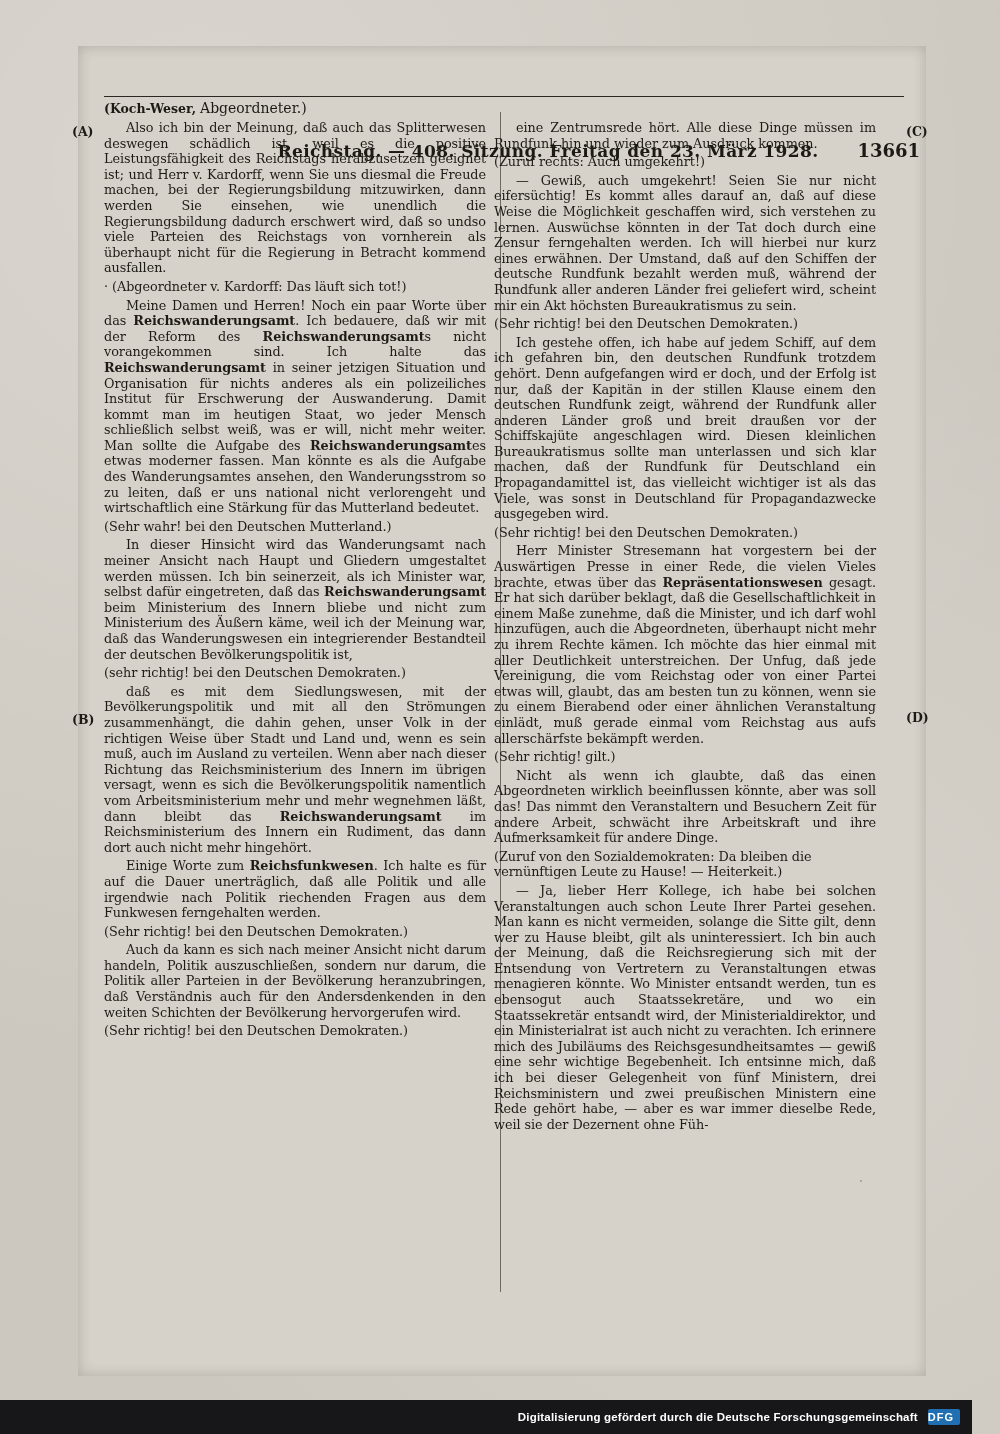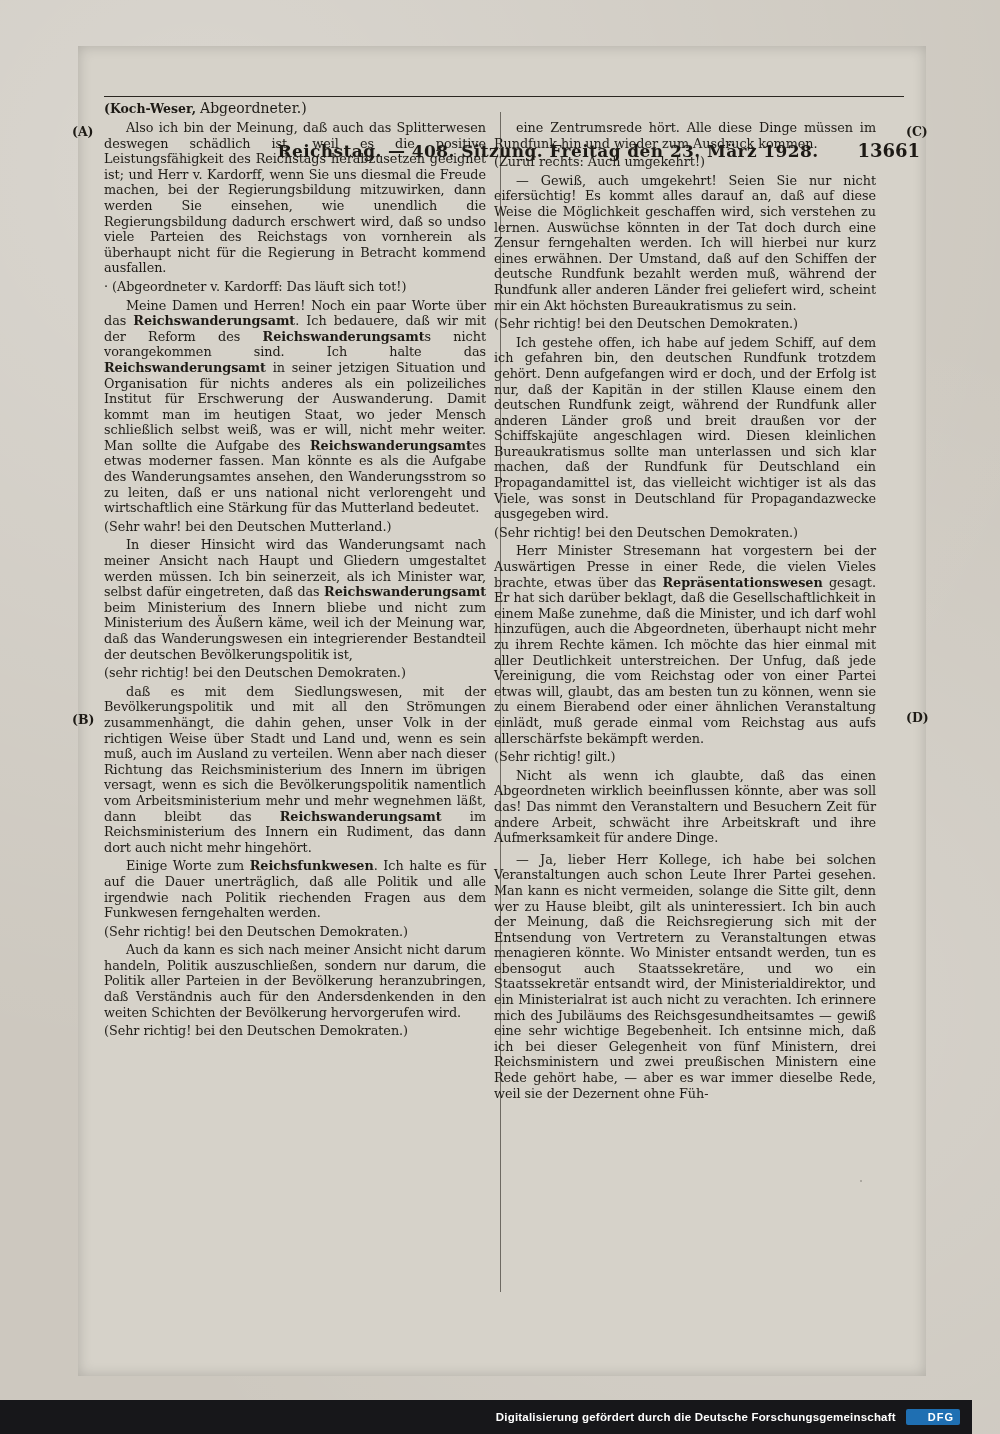--- a/index.html
+++ b/index.html
@@ -136,21 +136,21 @@
     font-weight: 700;
     letter-spacing: 0.2px;
   }
   .footer-text { margin-right: 10px; }
   .dfg-logo {
     margin-right: 12px;
     background: #1f6fb2;
     color: #ffffff;
     font-size: 11px;
     font-weight: 700;
-    padding: 2px 6px 2px 22px;
+    padding: 2px 6px 2px 0;
     border-radius: 2px;
     letter-spacing: 1px;
   }
   .speck {
     position: absolute;
     background: rgba(60,55,48,0.35);
     border-radius: 50%;
   }
 </style>
 </head>
@@ -219,20 +219,21 @@
       <p class="">Ich gestehe offen, ich habe auf jedem Schiff, auf dem ich gefahren bin, den deutschen Rundfunk trotzdem gehört. Denn aufgefangen wird er doch, und der Erfolg ist nur, daß der Kapitän in der stillen Klause einem den deutschen Rundfunk zeigt, während der Rundfunk aller anderen Länder groß und breit draußen vor der Schiffskajüte angeschlagen wird. Diesen kleinlichen Bureaukratismus sollte man unterlassen und sich klar machen, daß der Rundfunk für Deutschland ein Propagandamittel ist, das vielleicht wichtiger ist als das Viele, was sonst in Deutschland für Propagandazwecke ausgegeben wird.</p>
       <div style="height: 3px;"></div>
       <p class="center">(Sehr richtig! bei den Deutschen Demokraten.)</p>
       <div style="height: 3px;"></div>
       <p class="">Herr Minister Stresemann hat vorgestern bei der Auswärtigen Presse in einer Rede, die vielen Vieles brachte, etwas über das <b class="sp">Repräsentationswesen</b> gesagt. Er hat sich darüber beklagt, daß die Gesellschaftlichkeit in einem Maße zunehme, daß die Minister, und ich darf wohl hinzufügen, auch die Abgeordneten, überhaupt nicht mehr zu ihrem Rechte kämen. Ich möchte das hier einmal mit aller Deutlichkeit unterstreichen. Der Unfug, daß jede Vereinigung, die vom Reichstag oder von einer Partei etwas will, glaubt, das am besten tun zu können, wenn sie zu einem Bierabend oder einer ähnlichen Veranstaltung einlädt, muß gerade einmal vom Reichstag aus aufs allerschärfste bekämpft werden.</p>
       <div style="height: 3px;"></div>
       <p class="center">(Sehr richtig! gilt.)</p>
       <div style="height: 3px;"></div>
       <p class="">Nicht als wenn ich glaubte, daß das einen Abgeordneten wirklich beeinflussen könnte, aber was soll das! Das nimmt den Veranstaltern und Besuchern Zeit für andere Arbeit, schwächt ihre Arbeitskraft und ihre Aufmerksamkeit für andere Dinge.</p>
       <div style="height: 3px;"></div>
+      <p class="center">(Zuruf von den Sozialdemokraten: Da bleiben die vernünftigen Leute zu Hause! — Heiterkeit.)</p>
       <div style="height: 3px;"></div>
       <p class="">— Ja, lieber Herr Kollege, ich habe bei solchen Veranstaltungen auch schon Leute Ihrer Partei gesehen. Man kann es nicht vermeiden, solange die Sitte gilt, denn wer zu Hause bleibt, gilt als uninteressiert. Ich bin auch der Meinung, daß die Reichsregierung sich mit der Entsendung von Vertretern zu Veranstaltungen etwas menagieren könnte. Wo Minister entsandt werden, tun es ebensogut auch Staatssekretäre, und wo ein Staatssekretär entsandt wird, der Ministerialdirektor, und ein Ministerialrat ist auch nicht zu verachten. Ich erinnere mich des Jubiläums des Reichsgesundheitsamtes — gewiß eine sehr wichtige Begebenheit. Ich entsinne mich, daß ich bei dieser Gelegenheit von fünf Ministern, drei Reichsministern und zwei preußischen Ministern eine Rede gehört habe, — aber es war immer dieselbe Rede, weil sie der Dezernent ohne Füh-</p>
       <div style="height: 3px;"></div>
     </div>
 
   <div class="footer-bar">
     <span class="footer-text">Digitalisierung gefördert durch die Deutsche Forschungsgemeinschaft</span>
     <span class="dfg-logo">DFG</span>
   </div>
 </div>

